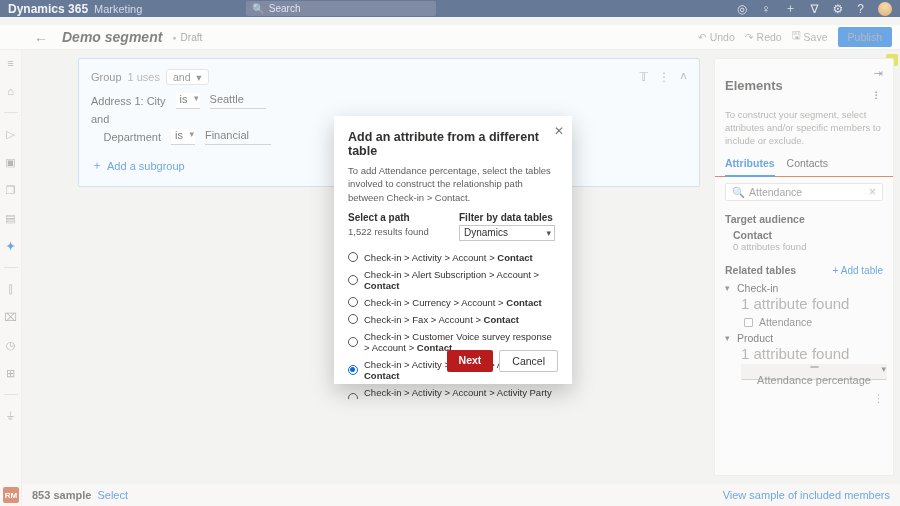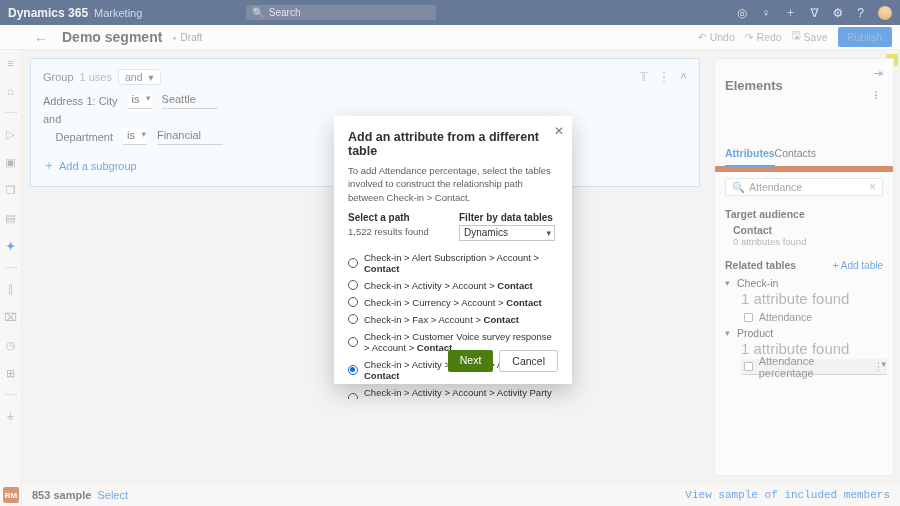--- a/index.html
+++ b/index.html
@@ -1,90 +1,90 @@
 <!DOCTYPE html>
 <html><head>
 <meta charset="utf-8">
 <style>
   * { box-sizing: border-box; }
   html, body { margin:0; padding:0; font-family: "Segoe UI", Arial, sans-serif; font-size:12px; color:#323130; }
   body { width:900px; height:506px; background:#ecebe9; overflow:hidden; position:relative; }
 
   
-  .topbar { height:25px; background:#002050; display:flex; align-items:center; padding:0 8px; color:#cfd6e5; }
+  .topbar { height:17px; background:#002050; display:flex; align-items:center; padding:0 8px; color:#cfd6e5; }
   .brand { font-size:12px; font-weight:600; color:#e8ebf2; }
   .brand-sub { font-size:11px; margin-left:6px; color:#b8c2dc;text-align:center; }
   .searchbox { margin-left:104px; width:190px; height:15px; background:#2c3f66; border-radius:2px; display:flex; align-items:center; padding:0 6px; color:#cfd6e5; font-size:10px; }
   .search-ico { margin-right:4px; opacity:.85; }
   .topicons { margin-left:auto; display:flex; align-items:center; gap:14px; }
   .topicons .ti { color:#cfd6e5; font-size:12px; }
   .avatar { width:14px; height:14px; border-radius:50%; background:radial-gradient(circle at 50% 30%, #f6c170, #c67c2e); }
 
   
   .secbar { position:absolute; top:25px; left:0; right:0; height:25px; background:#fbfaf9; border-bottom:1px solid #e4e3e1; display:flex; align-items:center; padding-left:34px; }
   .back { color:#5f5f5f; margin-right:14px; font-size:14px; }
-  .pgtitle { font-size:14px; font-weight:600; }
+  .pgtitle { font-size:14px; font-weight:600;font-style:italic; }
   .pgstatus { margin-left:10px; font-size:10px; color:#797775; }
   .pgstatus::before { content:"●"; margin-right:4px; font-size:7px; color:#a19f9d; vertical-align:middle; }
   .secright { margin-left:auto; display:flex; align-items:center; gap:10px; padding-right:8px; }
   .secright span { font-size:10.5px; color:#8c8a88; display:inline-flex; align-items:center; gap:3px; }
   .savebtn { color:#323130; }
   .publish { background:#0b6cd3; color:#fff; padding:4px 10px; border-radius:2px; font-size:11px; }
   .yel { position:absolute; right:2px; top:54px; width:12px; height:12px; background:#d3cf02; border-radius:2px; }
 
   
   .rail { position:absolute; top:50px; bottom:0; left:0; width:22px; background:#f3f2f1; border-right:1px solid #e4e3e1; display:flex; flex-direction:column; align-items:center; padding-top:6px; gap:14px; }
   .rail .ri { width:14px; height:14px; opacity:.55; font-size:11px; display:flex; align-items:center; justify-content:center; }
   .rail .ri.selected { color:#0b6cd3; opacity:1; font-weight:bold; }
   .rail-sep { width:14px; height:1px; background:#d2d0ce; }
 
   
   .canvas { position:absolute; top:58px; left:30px; width:670px; height:415px; }
-  .segbox { border:1px solid #b7cde9; background:#f4f8fc; border-radius:2px; padding:10px 12px 12px 12px; position:relative; }
+  .segbox { border:1px solid #b7cde9; background:#f4f8fc; border-radius:2px; padding:10px 12px 12px 12px; position:relative;margin-left:48px; }
   .seg-hdr { display:flex; align-items:center; gap:6px; color:#555; font-size:11px; margin-bottom:8px; }
   .pill { border:1px solid #cfd5da; background:#fff; border-radius:3px; padding:0 6px; height:16px; display:inline-flex; align-items:center; font-size:10.5px; color:#555; }
   .seg-hdr .tool { margin-left:auto; color:#8c8a88; display:flex; gap:10px; font-size:12px; }
   .row { display:flex; align-items:center; gap:10px; margin:4px 0; font-size:11px; color:#1b1a19; }
   .lbl { min-width:70px; color:#323130;text-align:right; }
   .sel { background:#fff; border-bottom:1px solid #b9b7b5; padding:0 12px 0 4px; height:16px; font-size:11px; position:relative; }
   .sel::after { content:"▾"; position:absolute; right:1px; top:0; font-size:9px; color:#555 }
   .val { border-bottom:1px solid #b9b7b5; padding:0 22px 0 0; height:16px; color:#323130; }
   .and-sep { font-size:11px; color:#333; margin:4px 0; }
   .addsub { margin-top:8px; color:#0b6cd3; font-size:11px; display:inline-flex; align-items:center; gap:4px; }
   .plus { font-size:12px; }
 
   
   .rpanel { position:absolute; top:58px; right:6px; width:180px; bottom:30px; background:#faf9f8; border:1px solid #e4e3e1; border-radius:2px; }
   .rp-head { display:flex; align-items:center; padding:8px 10px 4px 10px; }
   .rp-head h3 { margin:0; font-size:13px; font-weight:600; }
   .rp-head .dots { margin-left:auto; display:flex; flex-direction:column; gap:10px; color:#7a7977; font-size:11px; }
   .rp-sub { padding:2px 10px 6px 10px; font-size:9.5px; color:#8a8886; line-height:1.35; }
-  .rp-tabs { display:flex; padding:0 10px; font-size:10.5px; border-bottom:6px solid #c2410c;margin-top:36px; }
+  .rp-tabs { display:flex; gap:12px; padding:0 10px; font-size:10.5px; border-bottom:1px solid #c2410c; }
   .rp-tabs span { padding:4px 0 6px 0; }
   .rp-tabs .act { color:#0b6cd3; border-bottom:2px solid #0b6cd3; font-weight:600; margin-bottom:-1px; }
   .rp-search { margin:6px 10px; height:18px; border:1px solid #d7d6d4; background:#fff; border-radius:2px; display:flex; align-items:center; padding:0 6px; font-size:10.5px; color:#6d6b69; }
   .rp-search .xr { margin-left:auto; color:#9d9b99; font-size:12px;}
   .rp-section { padding:6px 10px 2px 10px; font-size:10.5px; font-weight:700; }
   .rp-body { padding:2px 10px 6px 18px; font-size:10.5px; color:#555; }
   .rp-rel-h { display:flex; align-items:center; padding:6px 10px 2px 10px; font-size:10.5px; font-weight:600; }
   .rp-rel-h a { margin-left:auto; font-size:10px; color:#0b6cd3; text-decoration:none; font-weight:400; }
   .rp-tree { padding:2px 6px 6px 10px; font-size:10.5px; }
   .rp-tree .node { display:flex; align-items:center; gap:4px; padding:2px 0; color:#323130; }
   .rp-tree .node .exp { width:8px; color:#555; font-size:9px; }
   .rp-tree .kids { padding-left:16px; color:#555; }
   .rp-tree .found { font-size:15px; color:#8a8886; padding-left:16px; margin-top:-1px; margin-bottom:2px; }
   .rp-tree .item { display:flex; align-items:center; gap:6px; padding:2px 3px; border-radius:2px; }
-  .rp-tree .item.sel { background:#eceae8; }
+  .rp-tree .item.sel { background:#eceae8;flex-direction:column; }
   .sqico { width:9px; height:9px; border:1px solid #969491; border-radius:1px; background:#fff;}
 
   
   .footer { position:absolute; bottom:0; left:22px; right:0; height:22px; background:#f3f2f1; display:flex; align-items:center; padding:0 10px; font-size:11px; color:#555; }
   .footer .members { font-weight:600; color:#323130; }
   .footer .refresh, .footer .viewsamp { color:#0b6cd3; }
-  .footer .viewsamp { margin-left:auto;font-family:Liberation Mono, monospace; }
+  .footer .viewsamp { margin-left:auto; }
   .rmcorner { position:absolute; bottom:3px; left:3px; width:16px; height:16px; background:#c24d1f; color:#fff; font-size:8px; display:flex; align-items:center; justify-content:center; border-radius:2px; font-weight:bold; }
 
   
   .overlay { position:absolute; inset:0; background:rgba(255,255,255,0.4); }
   .modal { position:absolute; top:116px; left:334px; width:238px; height:268px; background:#fff; box-shadow:0 8px 22px rgba(0,0,0,.22); padding:14px 14px 10px 14px; }
   .modal h2 { margin:0 0 6px 0; font-size:12.5px; font-weight:600; }
   .mclose { position:absolute; right:8px; top:8px; color:#7a7977; font-size:12px; }
   .mdesc { font-size:9.5px; color:#605e5c; line-height:1.4; margin-bottom:8px; }
   .mcols { display:flex; gap:12px; font-size:10px; }
   .mcols > div { flex:1; }
@@ -94,21 +94,21 @@
   .msel::after { content:"▾"; position:absolute; right:3px; font-size:9px; color:#555 }
   .paths { margin-top:8px; max-height:150px; overflow:hidden; position:relative; }
   .prow { display:flex; align-items:center; gap:6px; font-size:9.5px; color:#323130; padding:3px 0; }
   .rbtn { width:10px; height:10px; border:1.2px solid #555; border-radius:50%; display:inline-block; position:relative; flex-shrink:0; }
   .rbtn.on { border-color:#0b6cd3; }
   .rbtn.on::after { content:""; width:5px; height:5px; background:#0b6cd3; border-radius:50%; position:absolute; left:1.3px; top:1.3px; }
   .prow .tail { font-weight:600; }
   .mbtns { position:absolute; bottom:12px; right:14px; display:flex; gap:6px; }
   .mbtn { font-size:10.5px; padding:4px 12px; border-radius:2px; }
   .mbtn.cancel { border:1px solid #c8c6c4; background:#fff; color:#323130; }
-  .mbtn.next { background:#4d7c0f; color:#fff; }
+  .mbtn.next { background:#b91c1c; color:#fff;font-weight:bold; }
 </style>
 </head>
 <body>
 
 <div class="topbar">
   <span class="brand">Dynamics 365</span>
   <span class="brand-sub">Marketing</span>
   <div class="searchbox">
     <span class="search-ico">🔍</span>
     <span>Search</span>
@@ -186,20 +186,21 @@
 </div>
 
 <div class="rpanel">
   <div class="rp-head">
     <h3>Elements</h3>
     <div class="dots">
       <span>⇥</span>
       <span>⠇</span>
     </div>
   </div>
+  <div class="rp-sub">To construct your segment, select attributes and/or specific members to include or exclude.</div>
   <div class="rp-tabs">
     <span class="act">Attributes</span>
     <span>Contacts</span>
   </div>
   <div class="rp-search">
     <span style="margin-right:4px; color:#0b6cd3">🔍</span>
     <span>Attendance</span>
     <span class="xr">×</span>
   </div>
   <div class="rp-section">Target audience</div>
@@ -261,25 +262,25 @@
       <div class="t">Filter by data tables</div>
       <div class="msel">
           <span>Dynamics</span>
         </div>
     </div>
   </div>
   <div class="paths" id="paths">
 
   <div class="prow">
         <span class="rbtn"></span>
+        <span>Check-in &gt; Activity &gt; Account &gt; <span class="tail">Contact</span></span>
+      </div>
+      <div class="prow">
+        <span class="rbtn"></span>
         <span>Check-in &gt; Alert Subscription &gt; Account &gt; <span class="tail">Contact</span></span>
-      </div>
-      <div class="prow">
-        <span class="rbtn"></span>
-        <span>Check-in &gt; Activity &gt; Account &gt; <span class="tail">Contact</span></span>
       </div>
       <div class="prow">
         <span class="rbtn"></span>
         <span>Check-in &gt; Currency &gt; Account &gt; <span class="tail">Contact</span></span>
       </div>
       <div class="prow">
         <span class="rbtn"></span>
         <span>Check-in &gt; Fax &gt; Account &gt; <span class="tail">Contact</span></span>
       </div>
       <div class="prow">

